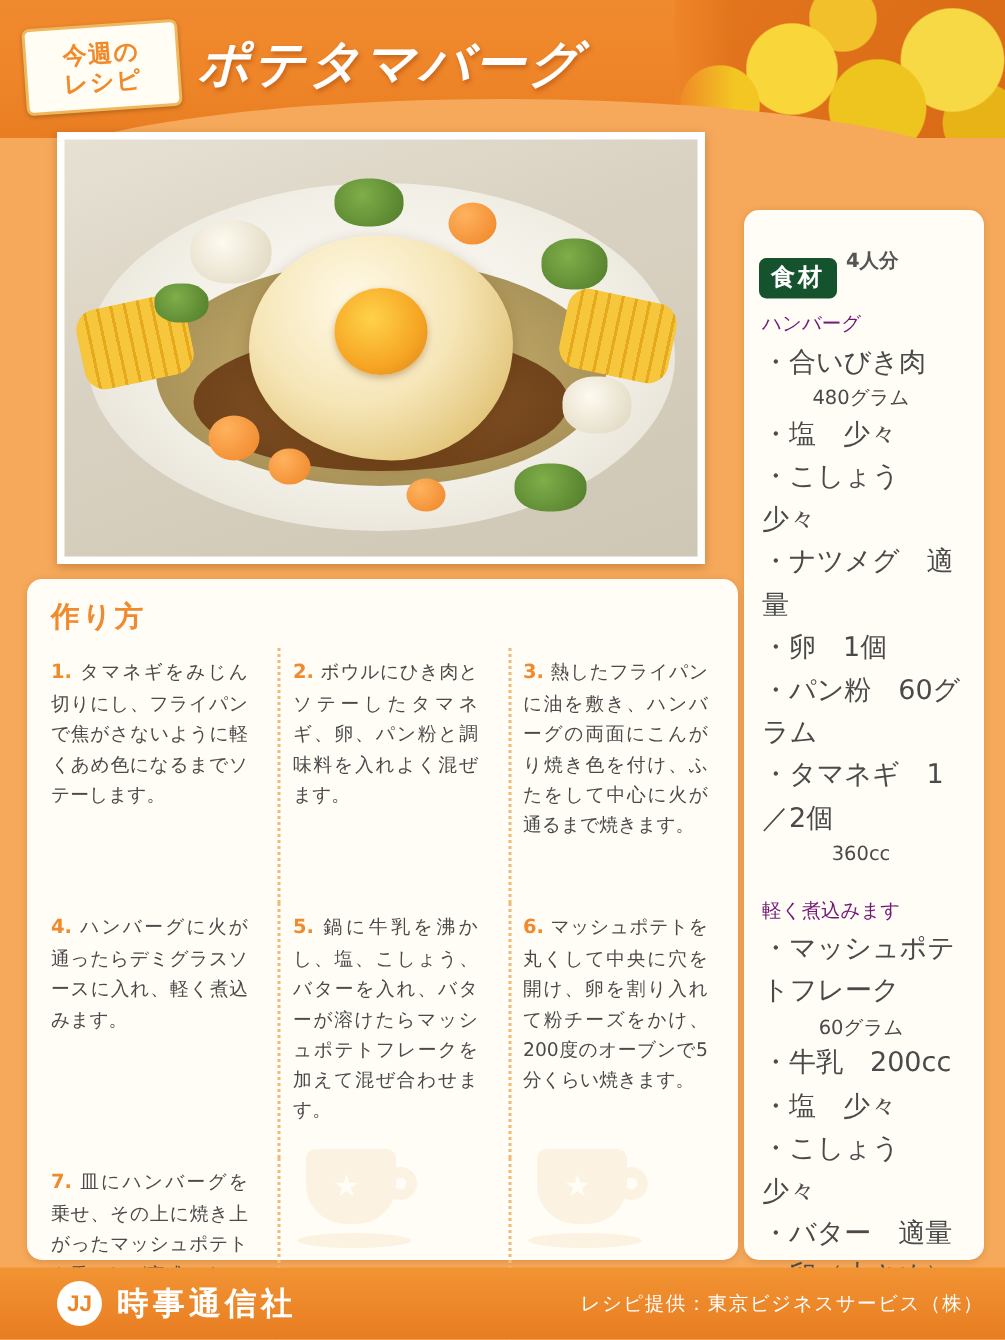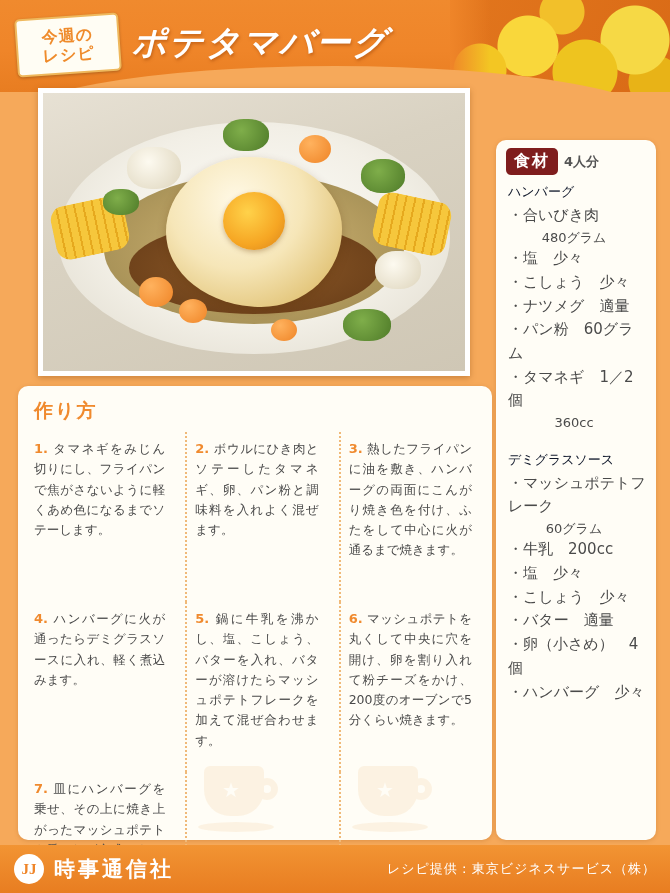--- a/index.html
+++ b/index.html
@@ -230,36 +230,37 @@
     background: #fffdf6;
     border-radius: 10px;
     box-shadow: 0 1px 4px rgba(150,80,20,.25);
     padding: 8px 10px;
   }
   .ing-head {
     display: flex; align-items: center; gap: 6px;
     margin-bottom: 8px;
   }
   .ing-badge {
-    background: #7f1d1d;
+    background: #14532d;
     color: #fff;
     font-weight: bold;
     font-size: 16px;
     letter-spacing: 2px;
     padding: 3px 8px;
     border-radius: 5px;
+    margin-top: 24px;
   }
   .ing-serv {
     font-size: 13px; color: #555; font-weight: bold;
   }
   .ing-group-title {
-    font-size: 13px; color: #0f172a; margin: 4px 0 3px 2px;
+    font-size: 13px; color: #701a75; margin: 4px 0 3px 2px;
   }
   .ing-item {
-    font-size: 15px; color: #4a4a4a; line-height: 1.58;
+    font-size: 18px; color: #4a4a4a; line-height: 1.58;
     padding-left: 2px;
   }
   .ing-amt-right {
     font-size: 13px; color: #4a4a4a; text-align: center; line-height: 1.5;
     padding-right: 4px;
   }
   .ing-gap { height: 14px; }
 
   
   .footer {
@@ -270,21 +271,22 @@
     display: flex; align-items: center; justify-content: space-between;
     padding: 0 14px;
   }
   .brand { display: flex; align-items: center; gap: 10px; }
   .brand-mark {
     width: 30px; height: 30px; border-radius: 50%;
     background: #fff;
     color: #ef8529;
     font-size: 15px; font-weight: bold;
     display:flex; align-items:center; justify-content:center;
-    font-family: Liberation Serif, serif;
+    font-family: Liberation Sans, sans-serif;
+    margin-left: 24px;
   }
   .brand-name {
     color:#fff; font-size: 21px; font-weight: bold; letter-spacing: 3px;
   }
   .credit { color:#fff; font-size: 13px; letter-spacing: 1px; }
 </style>
 </head>
 <body>
 
 <div class="banner">
@@ -368,29 +370,30 @@
     <div class="ing-serv">4人分</div>
   </div>
 
   <div>
     <div class="ing-group-title">ハンバーグ</div>
     <div class="ing-item">・合いびき肉</div>
     <div class="ing-amt-right">480グラム</div>
     <div class="ing-item">・塩　少々</div>
     <div class="ing-item">・こしょう　少々</div>
     <div class="ing-item">・ナツメグ　適量</div>
+    <div class="ing-item">・卵　1個</div>
     <div class="ing-item">・パン粉　60グラム</div>
     <div class="ing-item">・タマネギ　1／2個</div>
     <div class="ing-amt-right">360cc</div>
   </div>
 
   <div class="ing-gap"></div>
 
   <div>
-    <div class="ing-group-title">デミグラスソース</div>
+    <div class="ing-group-title">軽く煮込みます</div>
     <div class="ing-item">・マッシュポテトフレーク</div>
     <div class="ing-amt-right">60グラム</div>
     <div class="ing-item">・牛乳　200cc</div>
     <div class="ing-item">・塩　少々</div>
     <div class="ing-item">・こしょう　少々</div>
     <div class="ing-item">・バター　適量</div>
     <div class="ing-item">・卵（小さめ）　4個</div>
     <div class="ing-item">・ハンバーグ　少々</div>
   </div>
 </div>

